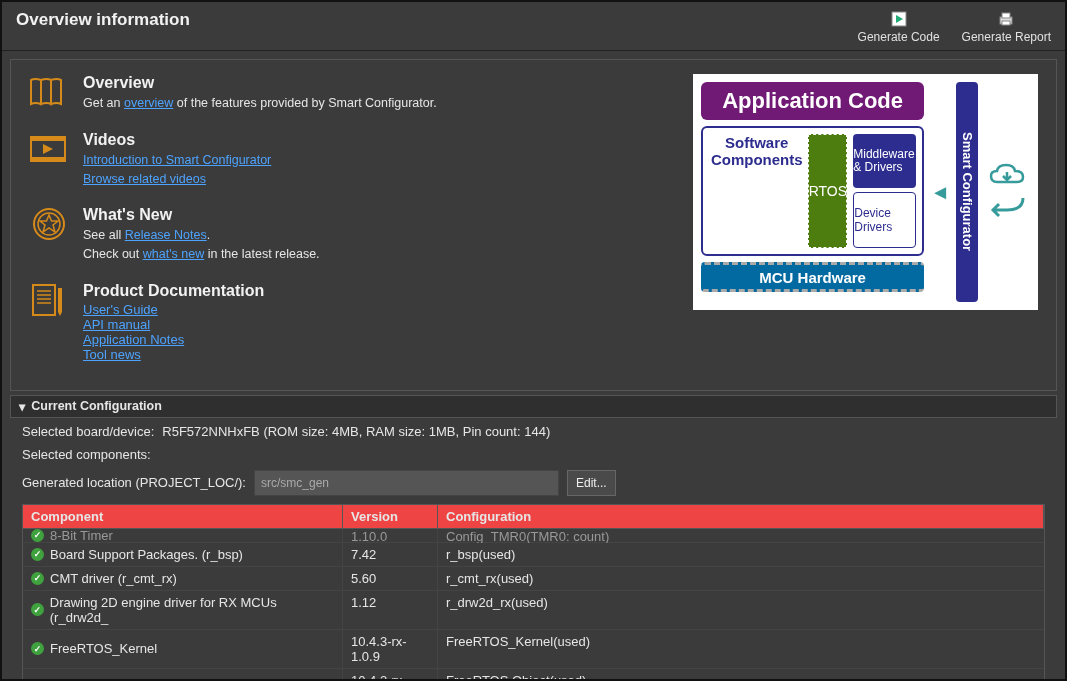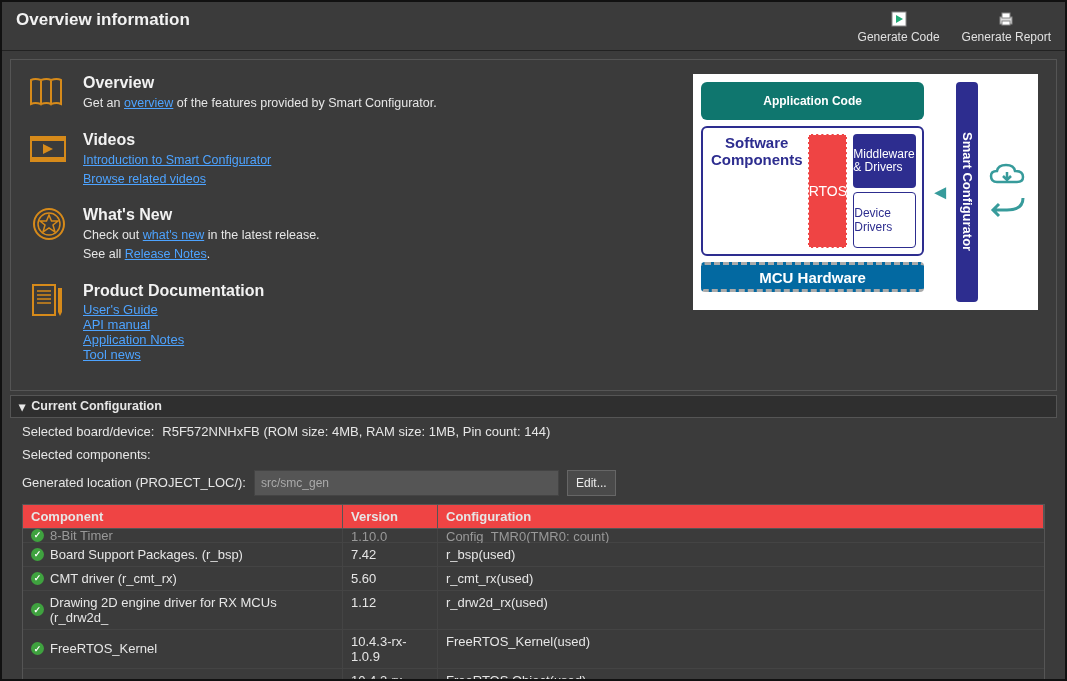--- a/index.html
+++ b/index.html
@@ -79,29 +79,29 @@
     gap: 6px;
     flex: 0 0 345px;
   }
   .diagram-main { flex:1; display:flex; flex-direction:column; gap:6px; }
   .dbox {
     border-radius: 6px;
     text-align: center;
     display:flex; align-items:center; justify-content:center;
     font-weight: 600;
   }
-  .app-code { background:#0f766e; color:#fff; height:38px; font-size:12px; }
+  .app-code { background:#701a75; color:#fff; height:38px; font-size:22px; }
   .sw-comp {
     border:2px solid #2d2d8f; border-radius:6px;
     padding:6px; display:flex; flex-direction:row; gap:4px;
     color:#2d2d8f; height:130px;
   }
   .sw-title { font-size:15px; font-weight:600; text-align:center; }
   .sw-row { display:flex; gap:6px; flex:1; }
-  .rtos { background:#ef4444; color:#fff; border:1px dashed #fff; width:36%; display:flex; align-items:center; justify-content:center; font-size:14px; }
+  .rtos { background:#4d7c0f; color:#fff; border:1px dashed #fff; width:36%; display:flex; align-items:center; justify-content:center; font-size:14px; }
   .sw-right { flex:1; display:flex; flex-direction:column; gap:4px; }
   .mw { background:#2d2d8f; color:#fff; flex:1; display:flex; align-items:center; justify-content:center; font-size:12px; border-radius:4px; line-height:1.1; }
   .dd { background:#fff; color:#2d2d8f; border:1px solid #2d2d8f; flex:1; display:flex; align-items:center; justify-content:center; font-size:12px; border-radius:4px; }
   .mcu { background:#0369a1; color:#fff; height:30px; font-size:15px; border-radius:4px; border:3px dashed #aaa; border-left:none; border-right:none; }
   .sc-side {
     background:#2d2d8f; color:#fff; width:22px;
     display:flex; align-items:center; justify-content:center;
     writing-mode: vertical-rl; text-orientation: mixed;
     font-size:13px; font-weight:600; border-radius:4px;
   }
@@ -216,22 +216,22 @@
     <div class="section">
       <div class="section-icon">
         <svg width="36" height="36" viewBox="0 0 36 36">
             <circle cx="18" cy="18" r="15" fill="none" stroke="#d68a1a" stroke-width="2"></circle>
             <circle cx="18" cy="18" r="11" fill="none" stroke="#d68a1a" stroke-width="1.5"></circle>
             <polygon points="18,9 20.5,15 27,15 22,19 24,26 18,22 12,26 14,19 9,15 15.5,15" fill="none" stroke="#d68a1a" stroke-width="1.5"></polygon>
           </svg>
       </div>
       <div class="section-body">
         <h2>What's New</h2>
+        <p><span>See all </span><a class="link">Release Notes</a><span>.</span></p>
         <p><span>Check out </span><a class="link">what's new</a><span> in the latest release.</span></p>
-        <p><span>See all </span><a class="link">Release Notes</a><span>.</span></p>
       </div>
     </div>
 
     <div class="section">
       <div class="section-icon">
         <svg width="38" height="36" viewBox="0 0 38 36">
             <rect x="3" y="3" width="22" height="30" fill="none" stroke="#d68a1a" stroke-width="2"></rect>
             <line x1="7" y1="9" x2="21" y2="9" stroke="#d68a1a" stroke-width="1.5"></line>
             <line x1="7" y1="13" x2="21" y2="13" stroke="#d68a1a" stroke-width="1.5"></line>
             <line x1="7" y1="17" x2="21" y2="17" stroke="#d68a1a" stroke-width="1.5"></line>

